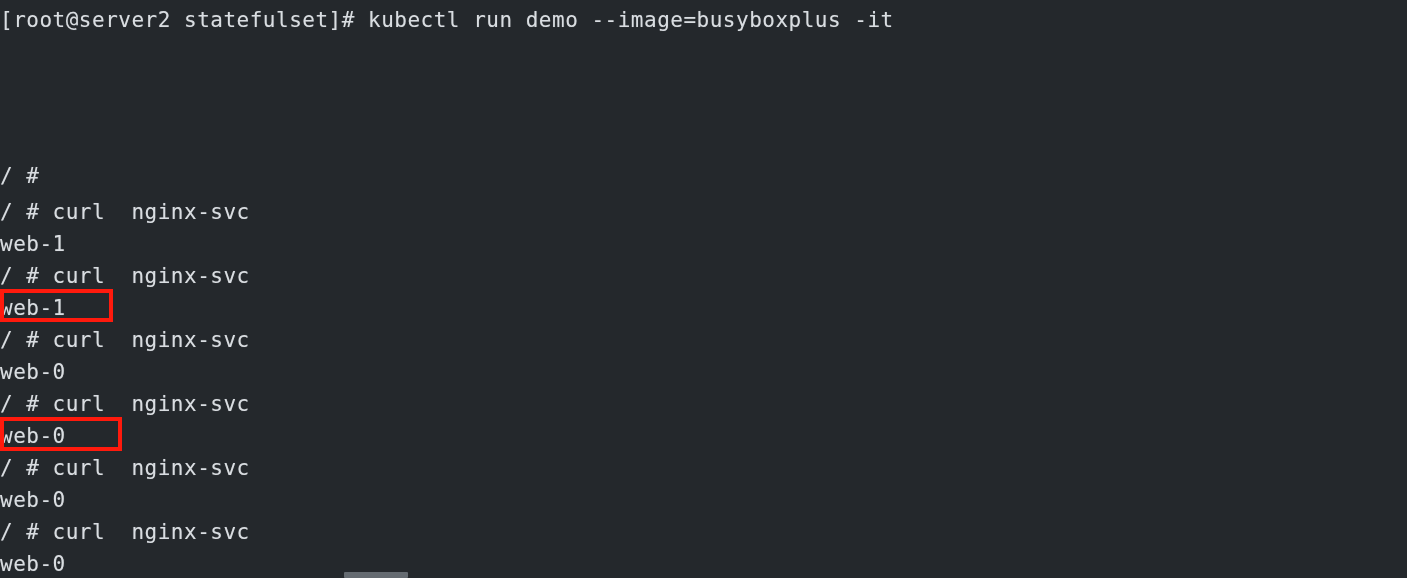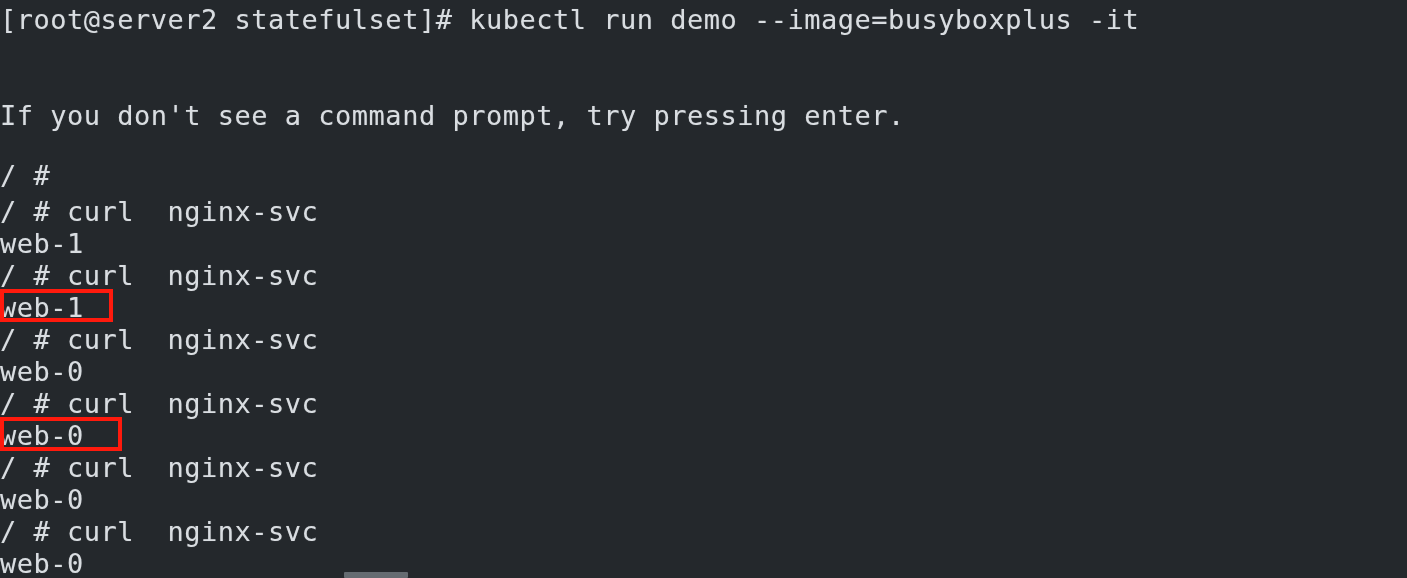--- a/index.html
+++ b/index.html
@@ -19,21 +19,21 @@
     height: 578px;
     background: #24282c;
     overflow: hidden;
   }
   .line {
     position: absolute;
     left: 0;
     white-space: pre;
     color: #d9dde1;
     font-family: "DejaVu Sans Mono", "Liberation Mono", monospace;
-    font-size: 27px;
+    font-size: 21px;
     line-height: 32px;
     letter-spacing: 0.5px;
     text-shadow: 0 0 1px rgba(217,221,225,0.35);
   }
   .hl-box {
     position: absolute;
     box-sizing: border-box;
     border: 4px solid #ff1a0d;
     pointer-events: none;
     background: transparent;
@@ -48,21 +48,20 @@
     opacity: 0.55;
     border-radius: 1px;
   }
 </style>
 </head>
 <body>
 
 <div id="terminal">
 
   <div class="line" style="top:4px">[root@server2 statefulset]# kubectl run demo --image=busyboxplus -it</div>
-  <div class="line" style="top:100px">If you don't see a command prompt, try pressing enter.</div>
   <div class="line" style="top:160px">/ #</div>
   <div class="line" style="top:196px">/ # curl  nginx-svc</div>
   <div class="line" style="top:228px">web-1</div>
   <div class="line" style="top:260px">/ # curl  nginx-svc</div>
   <div class="line" style="top:292px">web-1</div>
   <div class="line" style="top:324px">/ # curl  nginx-svc</div>
   <div class="line" style="top:356px">web-0</div>
   <div class="line" style="top:388px">/ # curl  nginx-svc</div>
   <div class="line" style="top:420px">web-0</div>
   <div class="line" style="top:452px">/ # curl  nginx-svc</div>

